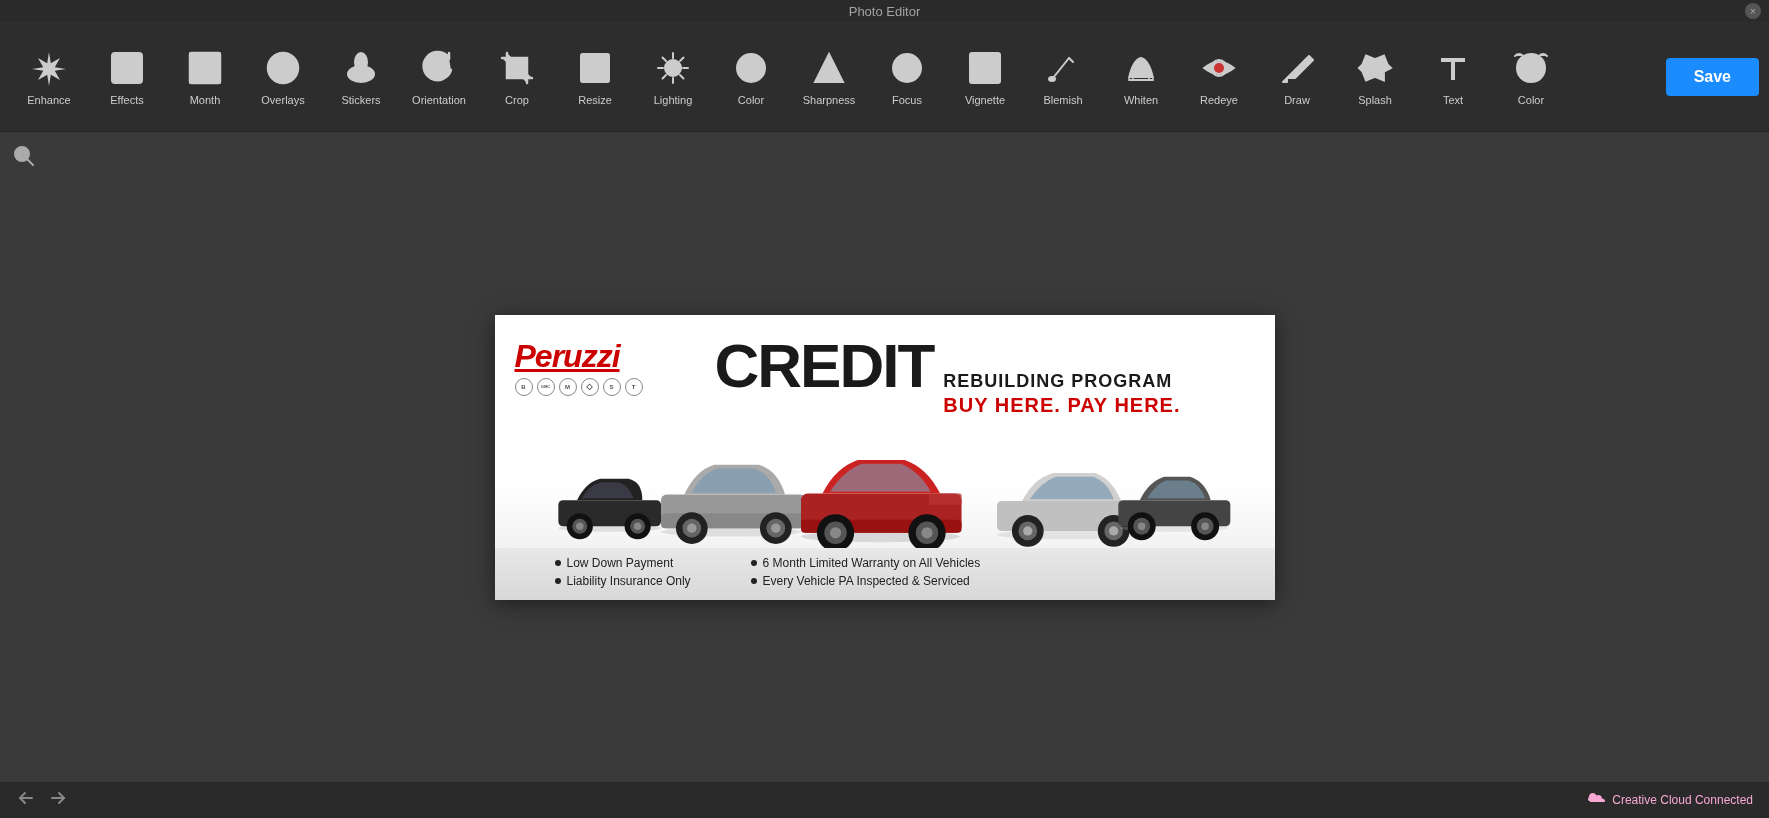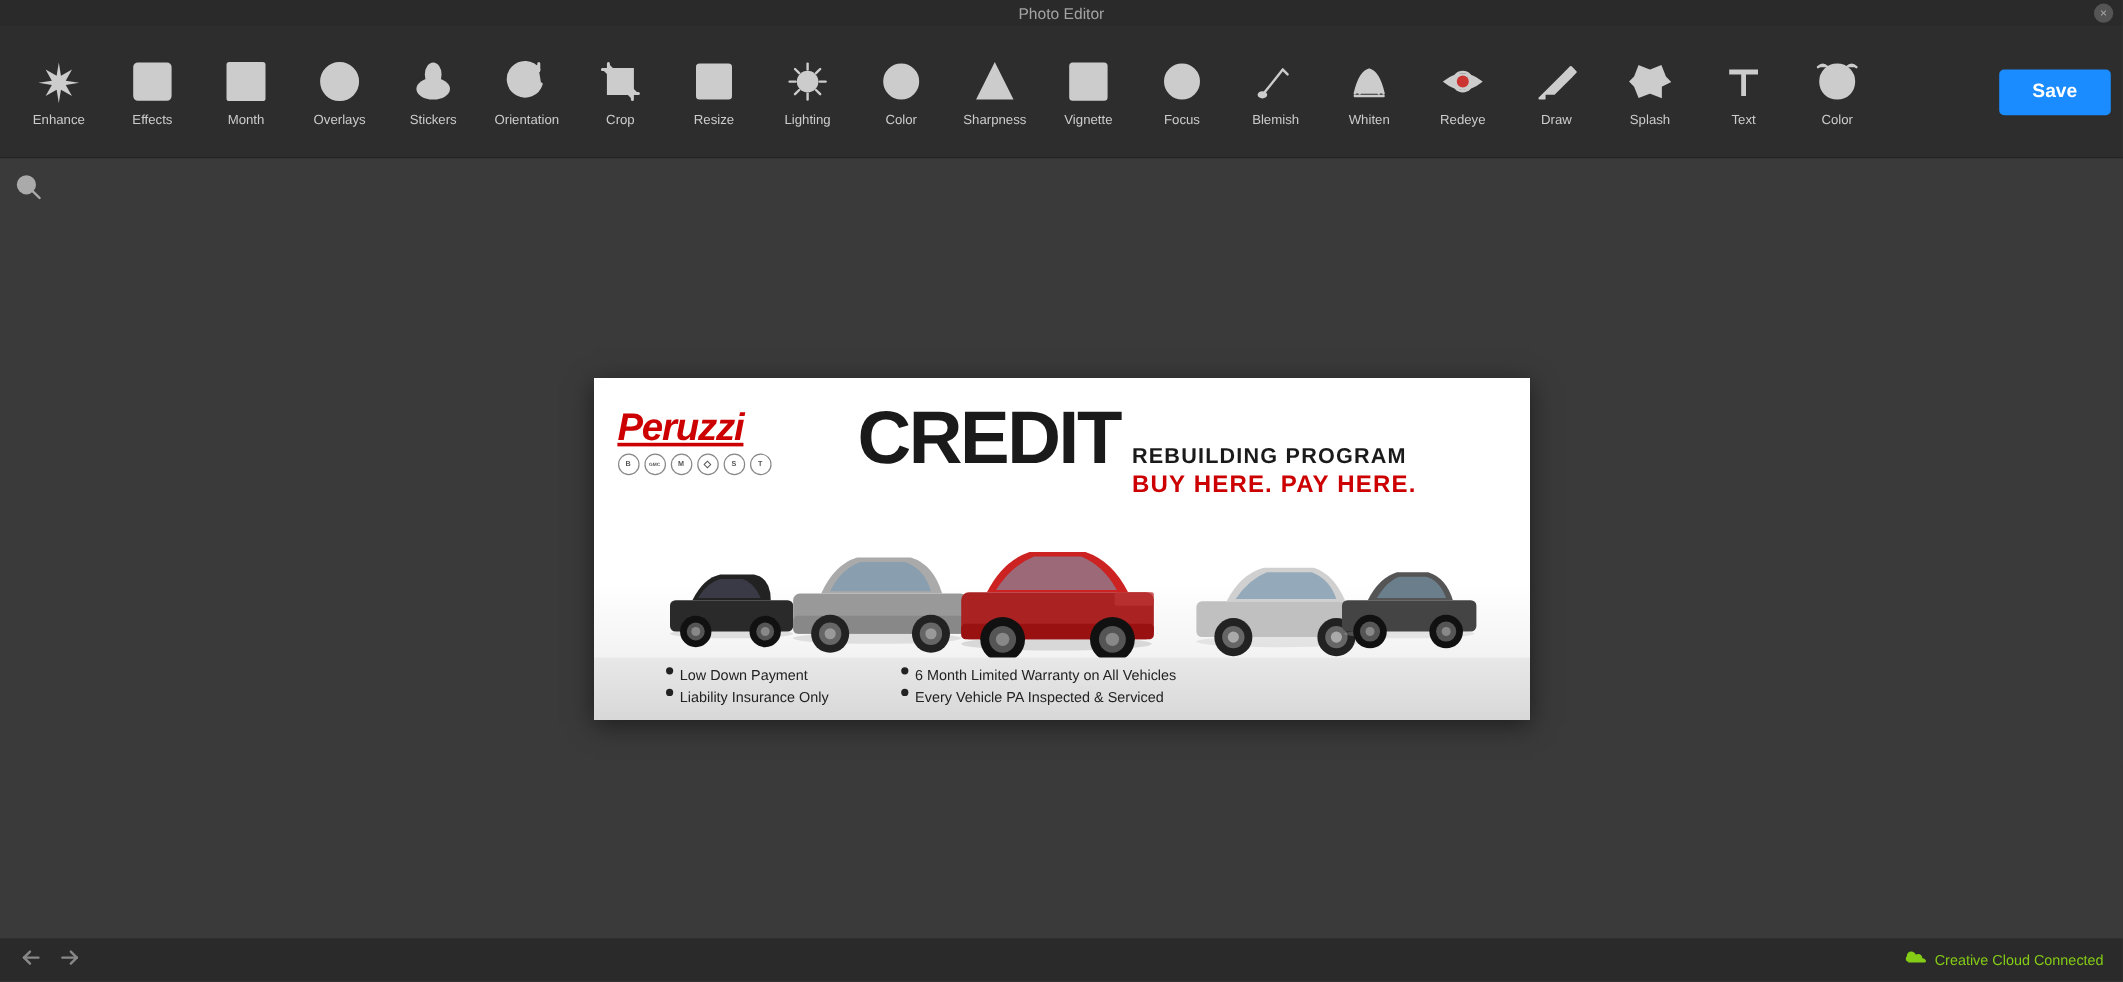--- a/index.html
+++ b/index.html
@@ -240,33 +240,34 @@
     .bullet-col {
       display: flex;
       flex-direction: column;
       gap: 4px;
     }
 
     .bullet-item {
       font-size: 12px;
       color: #222;
       display: flex;
+      align-items: center;
       gap: 6px;
     }
 
     .bullet-dot {
       width: 6px;
       height: 6px;
       background: #222;
       border-radius: 50%;
       flex-shrink: 0;
     }
 
     .status-text {
-      color: #84cc16;
+      color: #f9a8d4;
       font-size: 12px;
       display: flex;
       align-items: center;
       gap: 6px;
     }
 
     .cloud-icon {
       font-size: 14px;
     }
 
@@ -433,39 +434,39 @@
         <polygon points="18,4 32,32 4,32"></polygon>
         <polygon points="18,12 28,28 8,28" fill="#cccccc" stroke="none" opacity="0.4"></polygon>
       </svg>
     </div>
     <span class="tool-label">Sharpness</span>
   </div>
 
   <div class="tool-item">
     <div class="tool-icon">
       <svg width="36" height="36" viewBox="0 0 36 36" fill="none" stroke="#cccccc" stroke-width="2">
-        <rect x="3" y="3" width="30" height="30" rx="2"></rect>
-        <rect x="8" y="8" width="20" height="20" rx="1" stroke-dasharray="3 2"></rect>
-      </svg>
-    </div>
-    <span class="tool-label">Vignette</span>
-  </div>
-
-  <div class="tool-item">
-    <div class="tool-icon">
-      <svg width="36" height="36" viewBox="0 0 36 36" fill="none" stroke="#cccccc" stroke-width="2">
         <circle cx="18" cy="18" r="14"></circle>
         <circle cx="18" cy="18" r="8"></circle>
         <line x1="18" y1="4" x2="18" y2="10"></line>
         <line x1="18" y1="26" x2="18" y2="32"></line>
         <line x1="4" y1="18" x2="10" y2="18"></line>
         <line x1="26" y1="18" x2="32" y2="18"></line>
       </svg>
     </div>
     <span class="tool-label">Focus</span>
+  </div>
+
+  <div class="tool-item">
+    <div class="tool-icon">
+      <svg width="36" height="36" viewBox="0 0 36 36" fill="none" stroke="#cccccc" stroke-width="2">
+        <rect x="3" y="3" width="30" height="30" rx="2"></rect>
+        <rect x="8" y="8" width="20" height="20" rx="1" stroke-dasharray="3 2"></rect>
+      </svg>
+    </div>
+    <span class="tool-label">Vignette</span>
   </div>
 
   <div class="tool-item">
     <div class="tool-icon">
       <svg width="36" height="36" viewBox="0 0 36 36" fill="none" stroke="#cccccc" stroke-width="2">
         <path d="M8 28 L24 8" stroke-linecap="round"></path>
         <path d="M24 8 L28 12" stroke-linecap="round"></path>
         <ellipse cx="7" cy="29" rx="4" ry="3" fill="#cccccc" stroke="none"></ellipse>
       </svg>
     </div>

